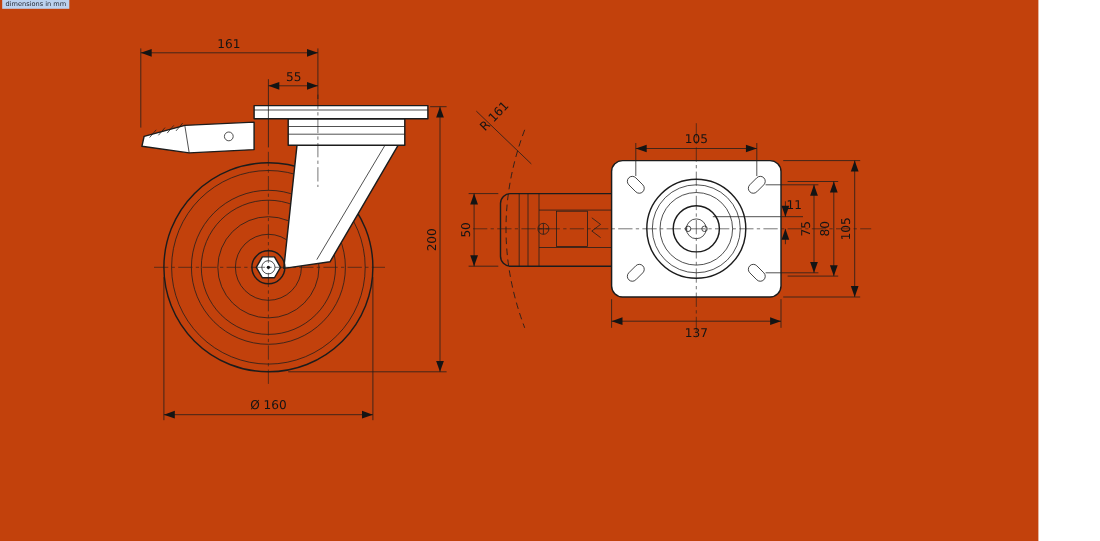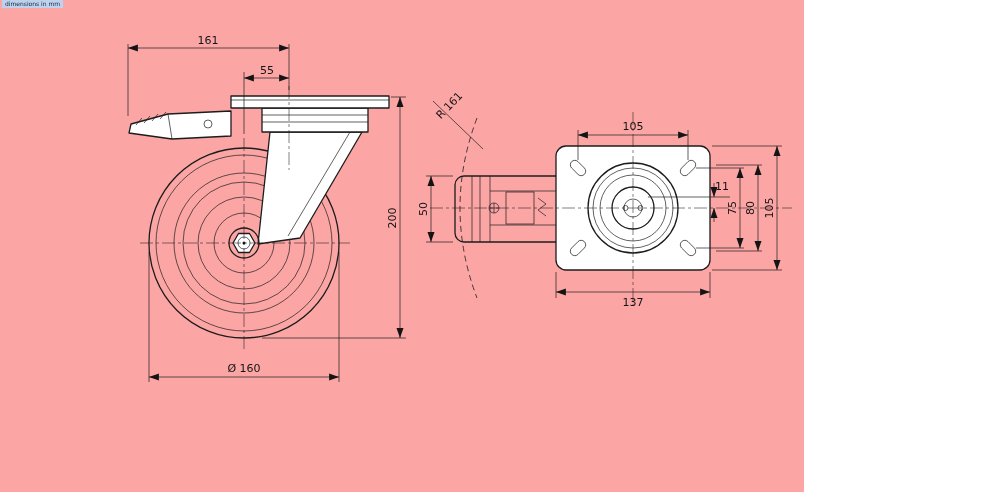--- a/index.html
+++ b/index.html
@@ -1,19 +1,19 @@
 <!DOCTYPE html>
 <html><head>
 <meta charset="utf-8">
 <style>
   html,body{margin:0;padding:0;background:#ffffff;}
   .canvas{
     position:relative;
-    width:804px;height:492px;
-    background:#fca5a5;
+    width:944px;height:492px;
+    background:#c2410c;
     overflow:hidden;
     font-family:"DejaVu Sans", sans-serif;
   }
   .note-bar{
     position:absolute;left:2px;top:0;
     font-size:6px;line-height:8px;
     background:#bcd2ef;color:#1f2430;
     padding:0 3px;white-space:nowrap;
   }
   svg{position:absolute;left:0;top:0;}

